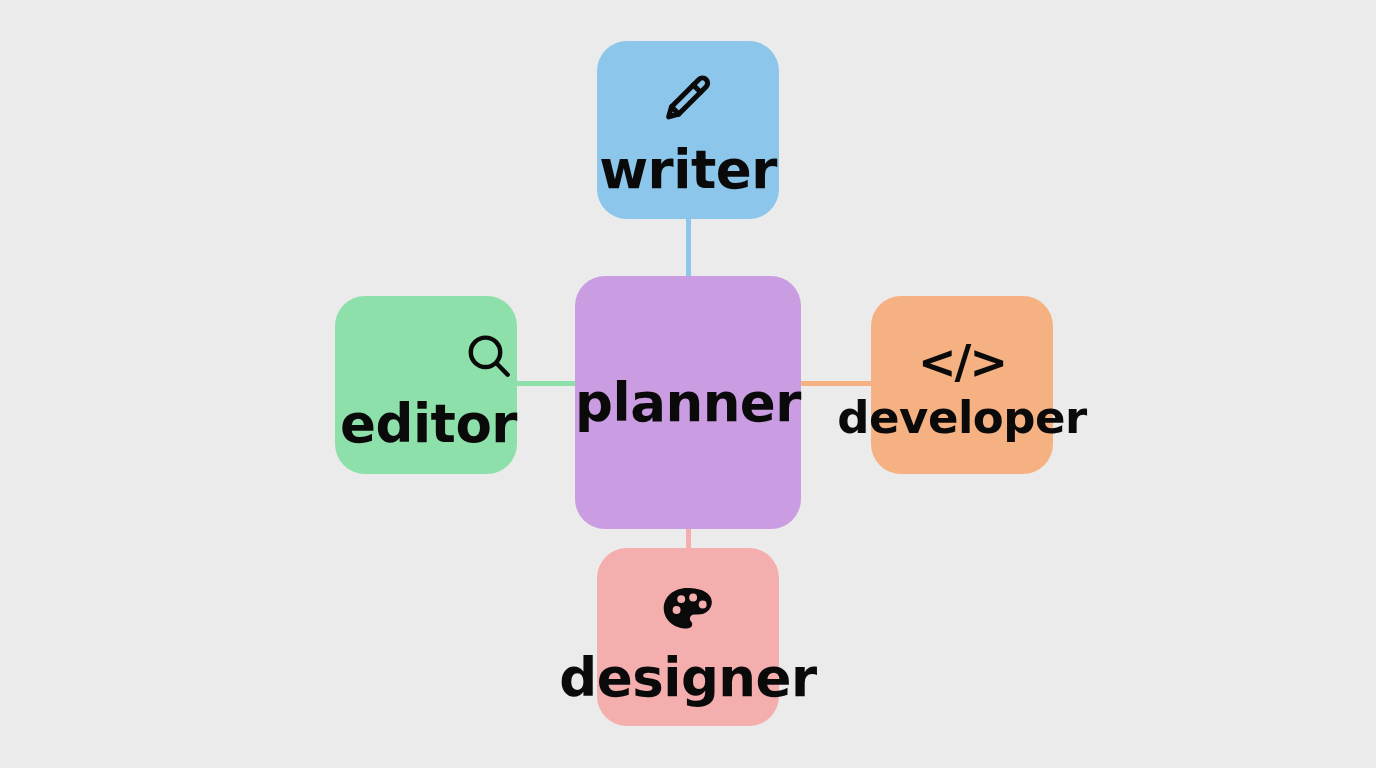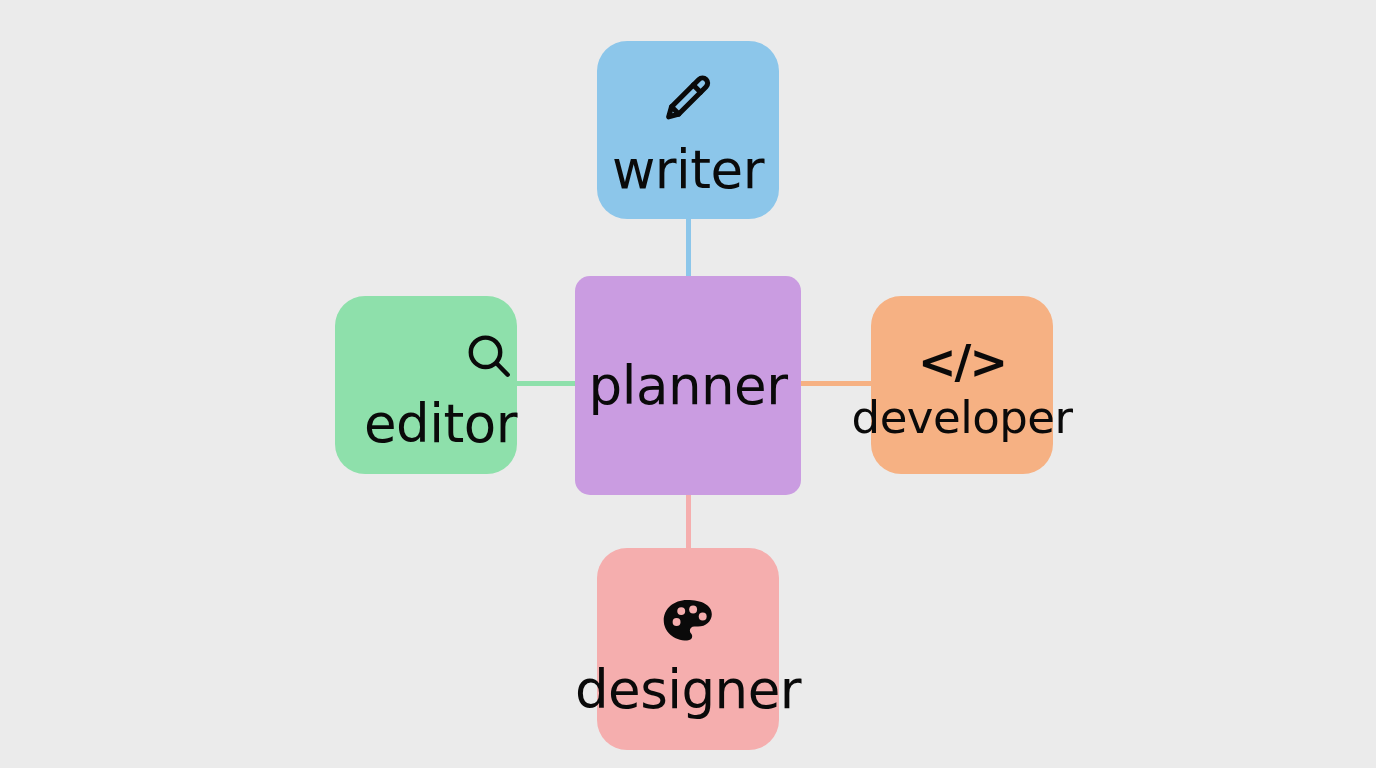--- a/index.html
+++ b/index.html
@@ -63,21 +63,21 @@
 
   .node-icon {
     display: flex;
     align-items: center;
     justify-content: center;
     line-height: 1;
   }
 
   .node-label {
     color: #0a0a0a;
-    font-weight: normal;
+    font-weight: bold;
     letter-spacing: -0.5px;
     white-space: nowrap;
     line-height: 1;
     text-align: center;
   }
 
   
   #node-writer {
     left: 597px;
     top: 41px;
@@ -87,23 +87,22 @@
     padding-top: 6px;
   }
   #node-writer .node-icon { margin-bottom: 14px; }
   #node-writer .node-label { font-size: 53px; }
 
   
   #node-planner {
     left: 575px;
     top: 276px;
     width: 226px;
-    height: 219px;
+    height: 253px;
     background: #ca9ce1;
-    border-radius: 15px;
   }
   #node-planner .node-label { font-size: 53px; }
 
   
   #node-editor {
     left: 335px;
     top: 296px;
     width: 182px;
     height: 178px;
     background: #8ee0ab;
@@ -122,21 +121,21 @@
     padding-top: 8px;
   }
   #node-developer .node-icon { margin-bottom: 10px; }
   #node-developer .node-label { font-size: 45px; }
 
   
   #node-designer {
     left: 597px;
     top: 548px;
     width: 182px;
-    height: 202px;
+    height: 178px;
     background: #f5aeae;
     padding-top: 14px;
   }
   #node-designer .node-icon { margin-bottom: 14px; }
   #node-designer .node-label { font-size: 53px; }
 
   
   .code-glyph {
     font-family: "DejaVu Sans", "Liberation Sans", sans-serif;
     font-size: 46px;

